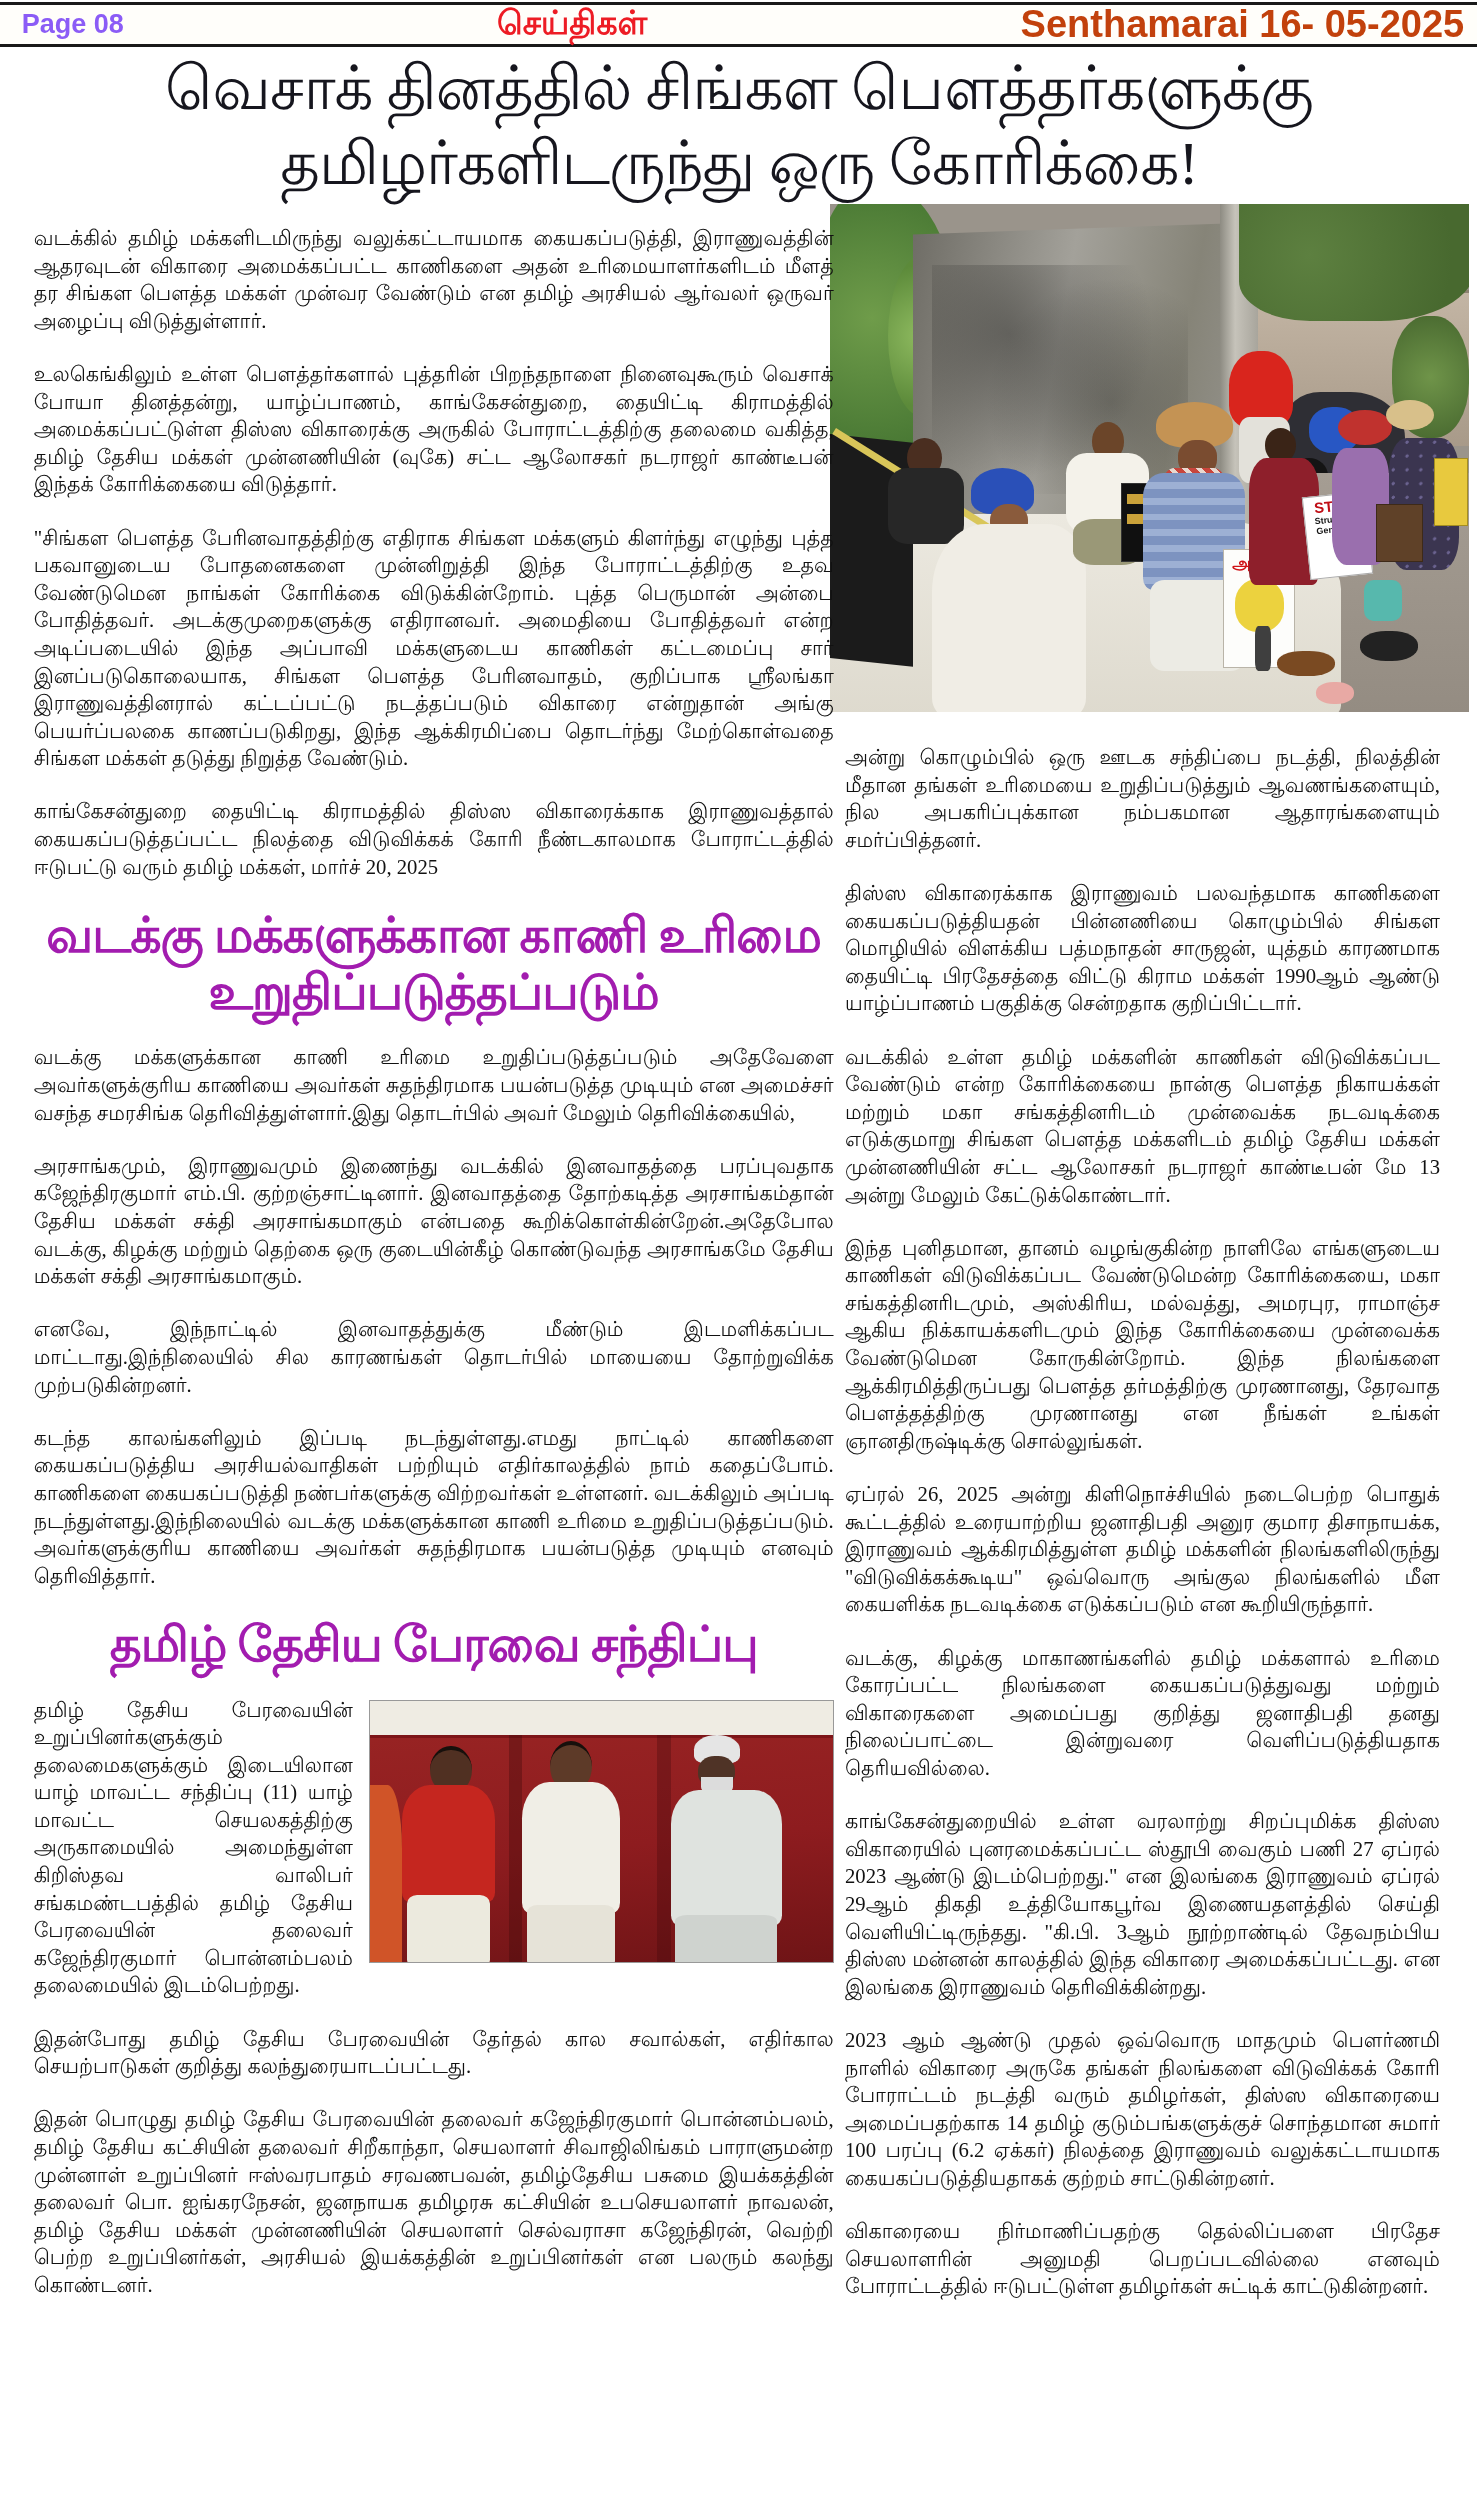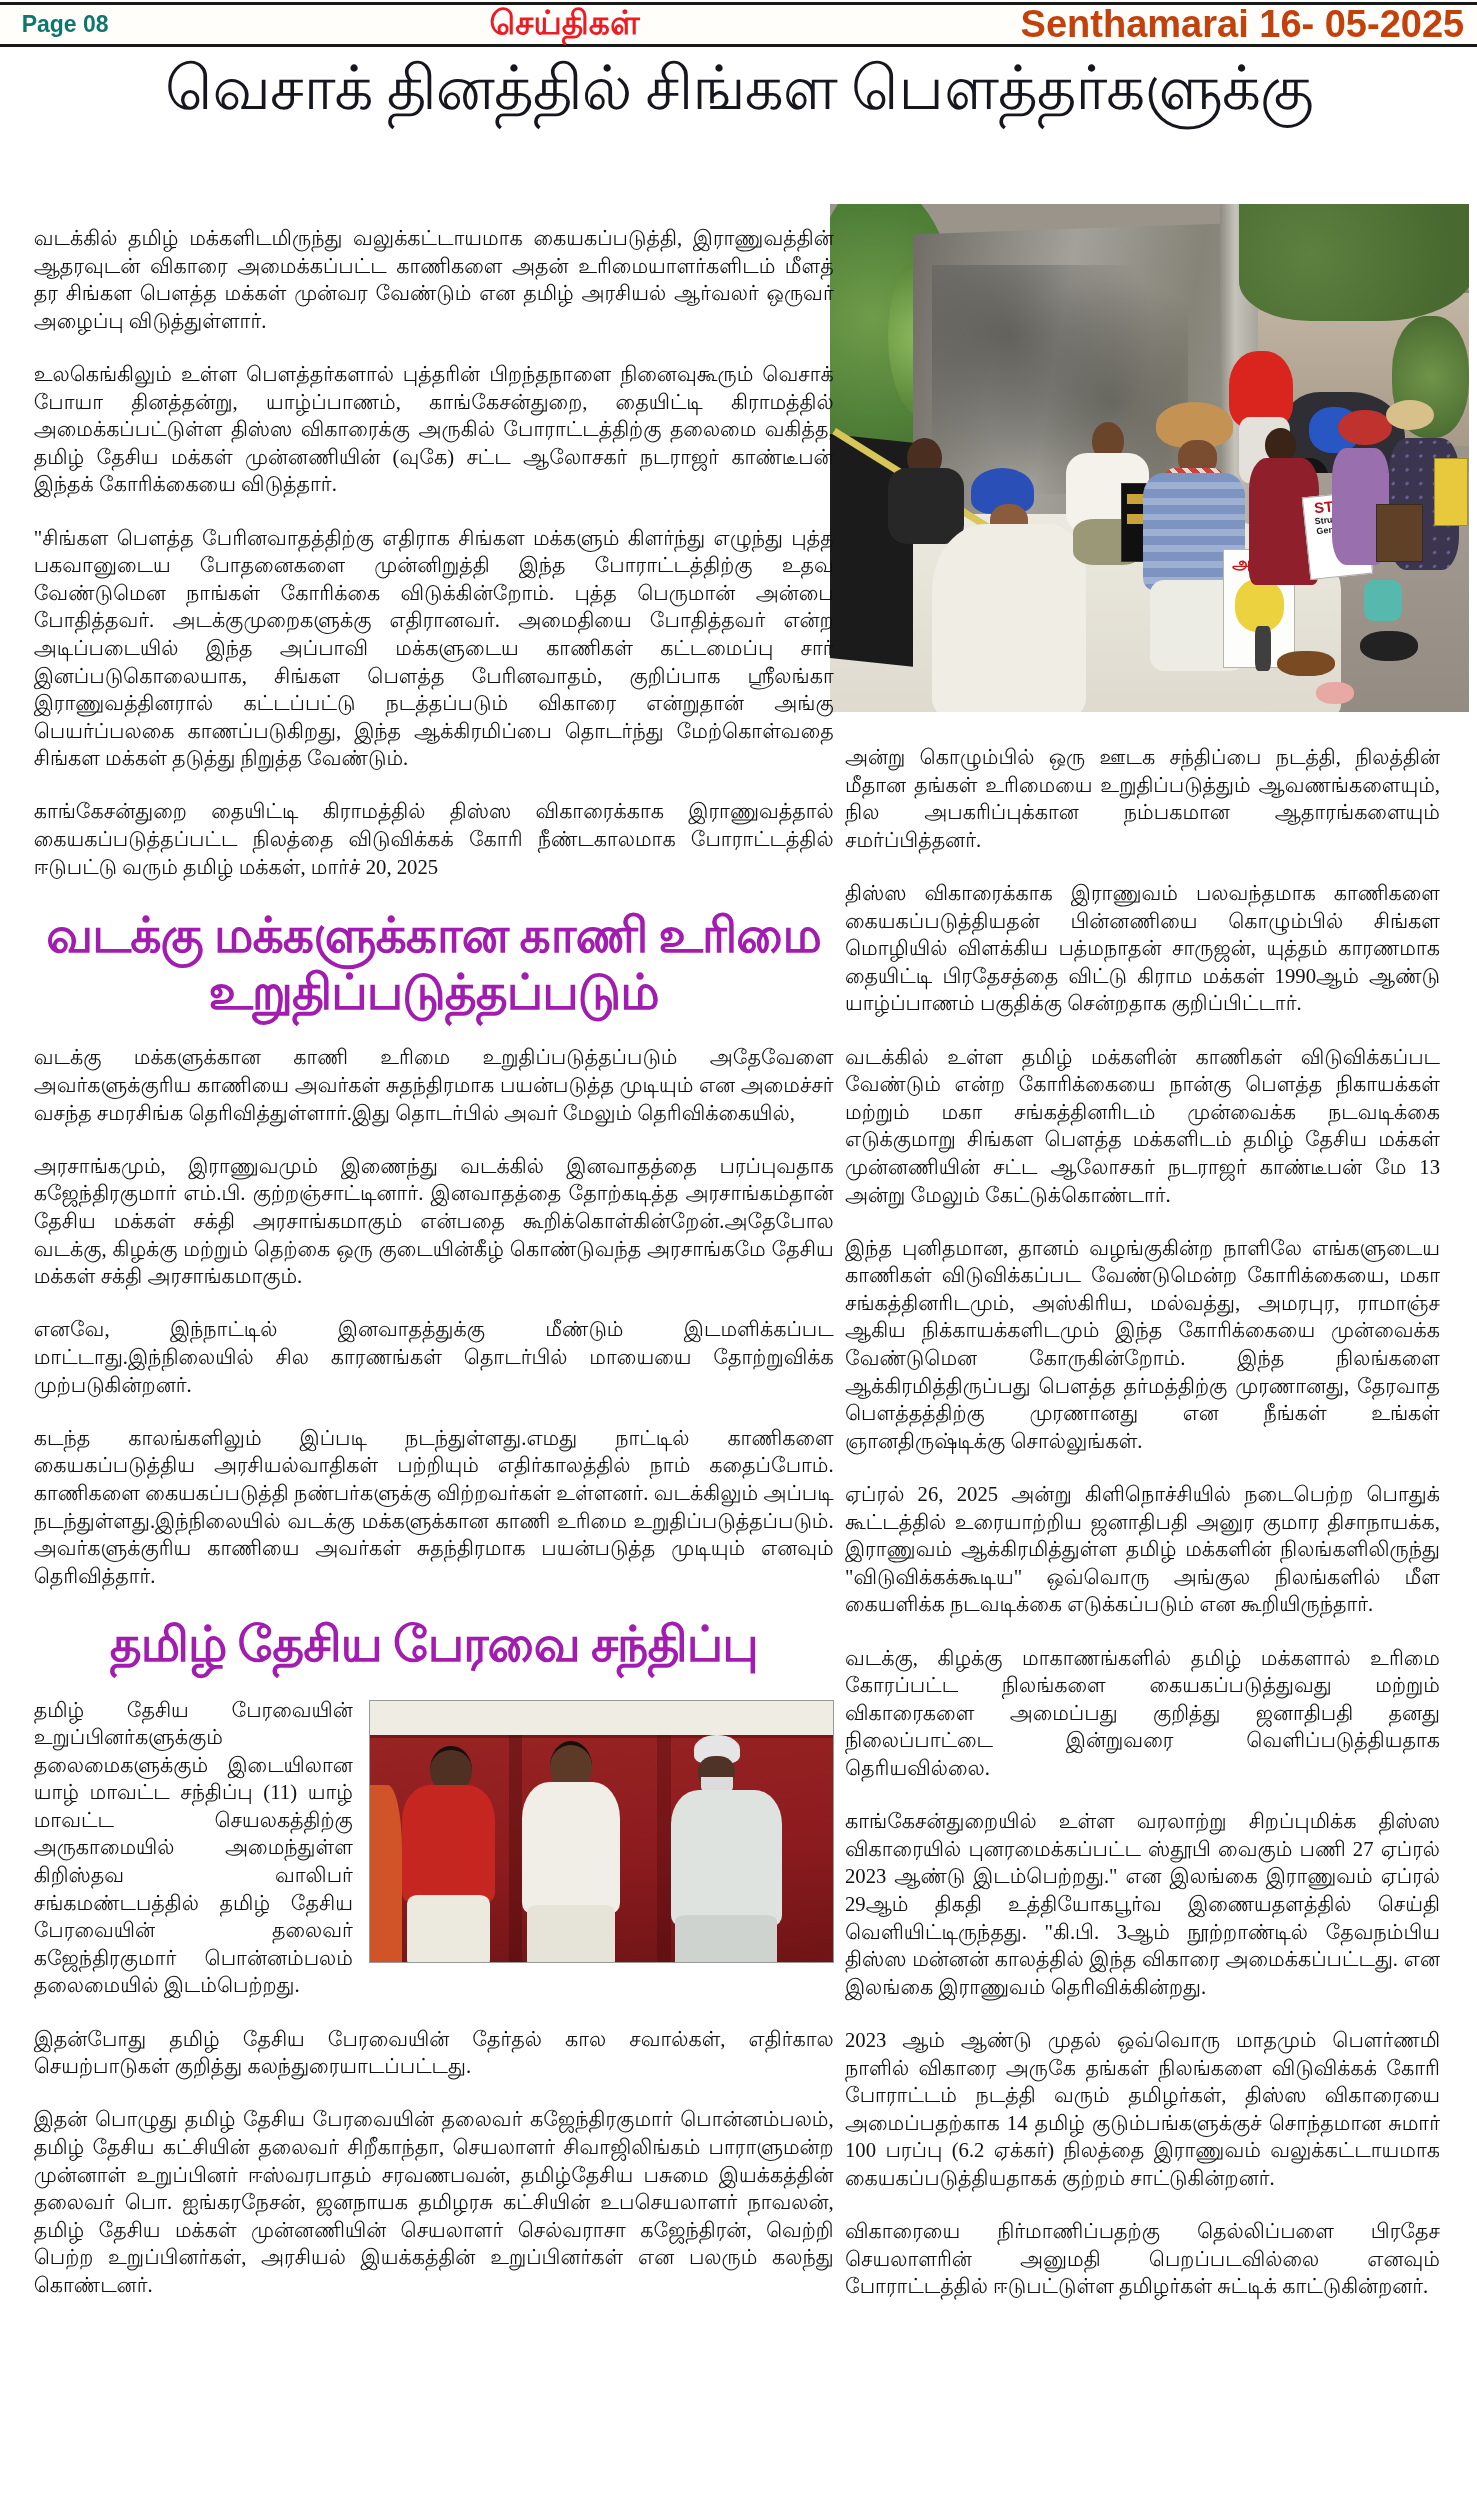--- a/index.html
+++ b/index.html
@@ -1,21 +1,21 @@
 <!DOCTYPE html>
 <html><head>
 <meta charset="utf-8">
 <style>
   html,body{margin:0;padding:0;background:#ffffff;}
   body{width:1478px;height:2512px;position:relative;font-family:"Liberation Serif","DejaVu Serif",serif;color:#111;}
   .hdr{position:absolute;left:0;top:2px;width:1478px;height:39px;background:#fffefa;
        border-top:3px solid #191919;border-bottom:3px solid #191919;
        display:flex;align-items:center;justify-content:space-between;
        font-family:"Liberation Sans","DejaVu Sans",sans-serif;font-weight:bold;}
-  .hdr .l{color:#0f766e;font-size:23px;margin-left:21.7px;}
+  .hdr .l{color:#8b5cf6;font-size:27px;margin-left:21.7px;}
   .hdr .c{color:#ed1c24;font-size:33px;font-weight:600;}
   .hdr .r{color:#c2410c;font-size:38px;margin-right:13.8px;}
   .headline{position:absolute;left:0;top:51px;width:1478px;text-align:center;
             font-size:61px;line-height:75px;font-weight:400;color:#16161e;letter-spacing:-1px;}
   .colL{position:absolute;left:17.7px;top:225px;width:800px;margin-left:16px;}
   .colR{position:absolute;left:845px;top:744px;width:595px;}
   p.b{margin:0 0 25.6px 0;font-size:20.7px;line-height:27.6px;text-align:justify;}
   .colR p.b{line-height:27.6px;}
   h2.sec{margin:5.9px 0 23.6px 0;text-align:center;color:#a21caf;
          font-size:49px;line-height:57px;font-weight:bold;letter-spacing:-1px;}
@@ -30,20 +30,21 @@
 <body>
 
 <div class="hdr">
   <span class="l">Page 08</span>
   <span class="c">செய்திகள்</span>
   <span class="r">Senthamarai 16- 05-2025</span>
 </div>
 
 <div class="headline">
   <div>வெசாக் தினத்தில் சிங்கள பௌத்தர்களுக்கு</div>
+  <div>தமிழர்களிடருந்து ஒரு கோரிக்கை!</div>
 </div>
 
 <div class="ph1">
   <div class="sh" style="left:-3%;top:-4%;width:24%;height:66%;background:radial-gradient(circle at 40% 40%,#6f9c4a,#3f6f2e 75%);border-radius:40% 55% 50% 45%;"></div>
   <div class="sh" style="left:9%;top:10%;width:11%;height:32%;background:radial-gradient(circle,#8fbb60,#5c8a3a 80%);border-radius:50%;"></div>
   <div class="sh" style="left:13%;top:5%;width:49%;height:60%;background:linear-gradient(100deg,#6f6d66,#a3a19a 45%,#868478 80%,#93918a);transform:skewY(-2deg);"></div>
   <div class="sh" style="left:16%;top:12%;width:40%;height:45%;background:radial-gradient(circle at 30% 30%,rgba(40,40,38,.45),transparent 60%),radial-gradient(circle at 70% 60%,rgba(50,50,45,.4),transparent 55%);"></div>
   <div class="sh" style="left:61%;top:0;width:6%;height:63%;background:linear-gradient(90deg,#8d8b82,#c6c3ba 40%,#a8a59c);"></div>
   <div class="sh" style="left:67%;top:17%;width:33%;height:30%;background:linear-gradient(180deg,#c3b5a4,#a89a89);border-top:3.9px solid #8c8070;"></div>
   <div class="sh" style="left:64%;top:-3%;width:37%;height:26%;background:radial-gradient(circle at 30% 50%,#5d8040,#48692f 80%);border-radius:0 0 40% 30%;"></div>

